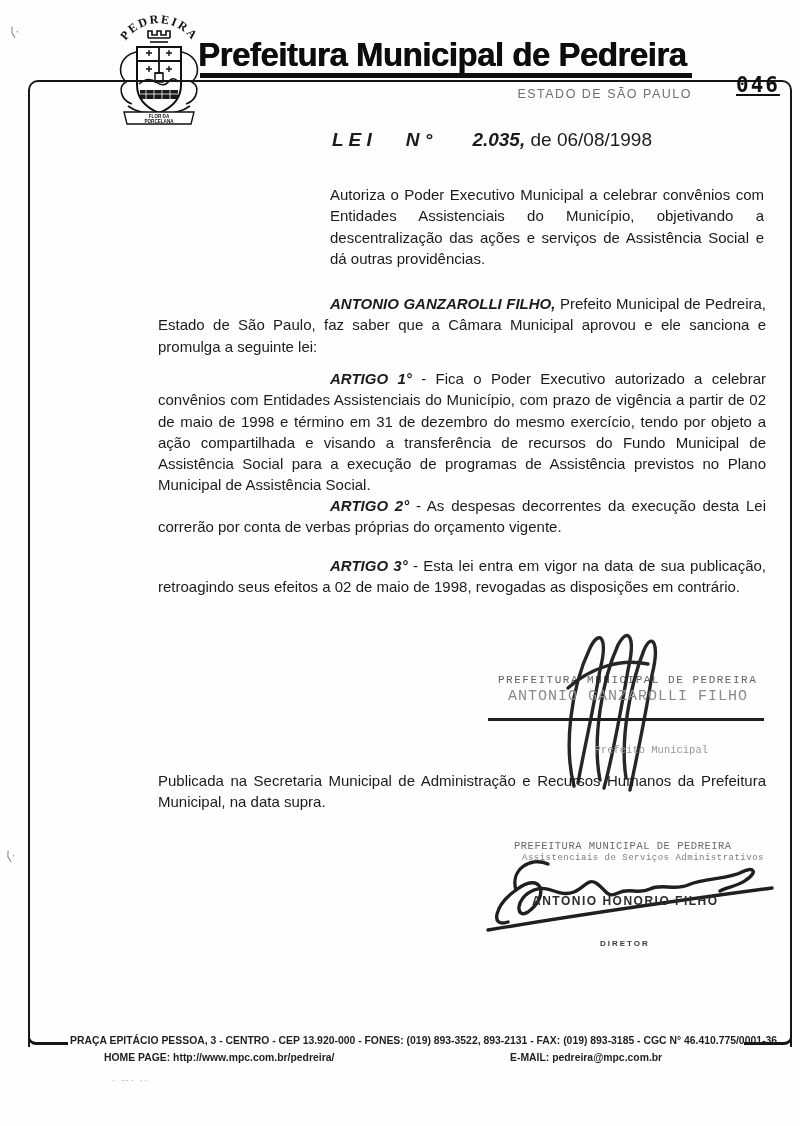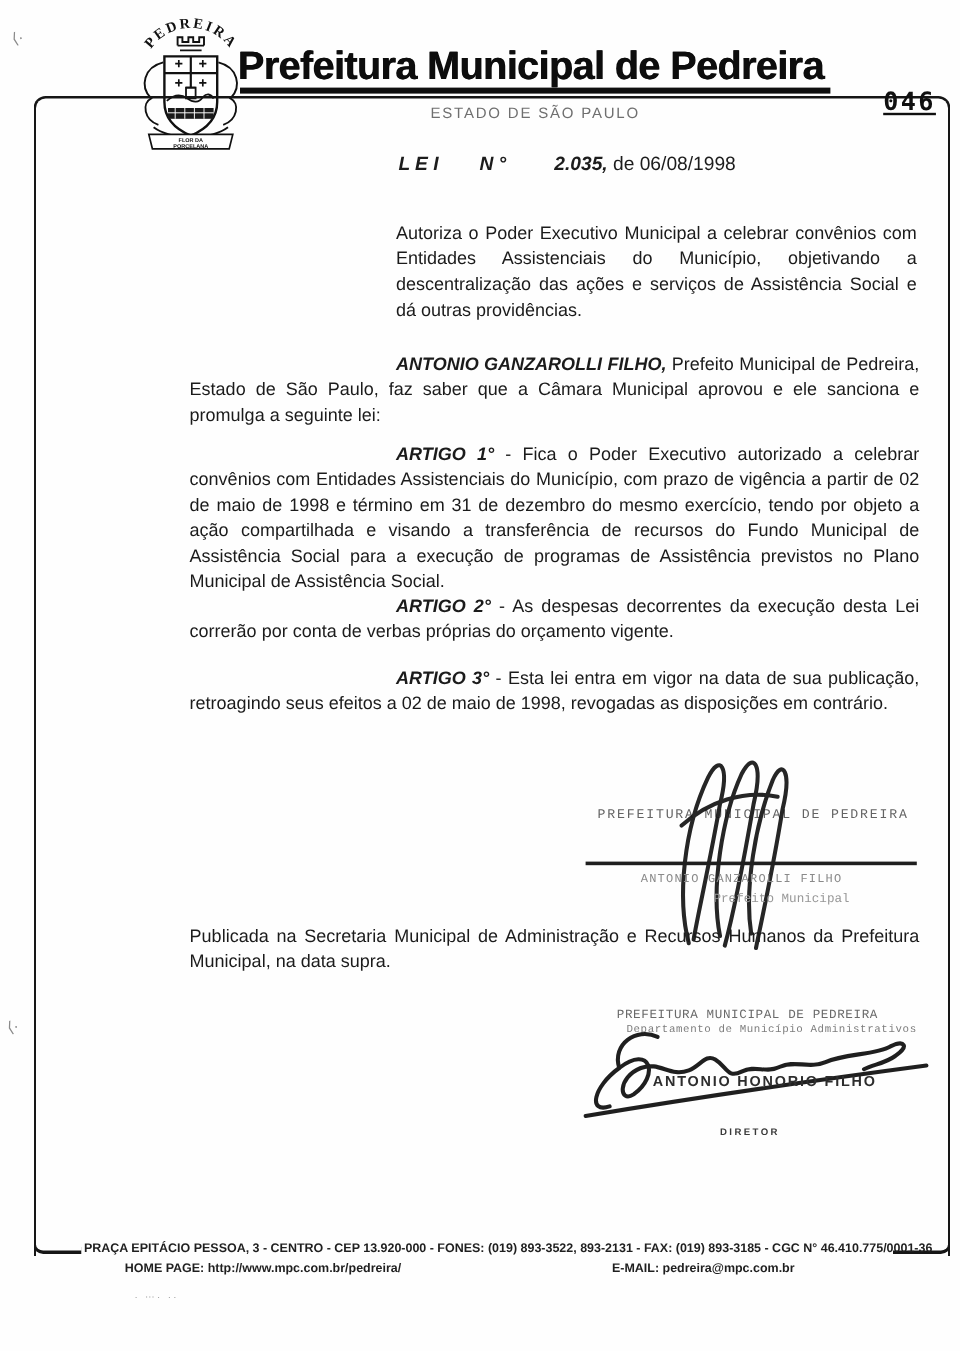--- a/index.html
+++ b/index.html
@@ -10,66 +10,66 @@
   }
   .abs{position:absolute;}
   
   #doc-title{
     left:198px;top:36px;width:500px;
     font-size:33px;font-weight:bold;letter-spacing:-0.5px;color:#0d0d0d;
     text-shadow:0.6px 0 0 #0d0d0d;white-space:nowrap;
   }
   #title-rule{left:200px;top:73px;width:492px;height:5px;background:#0f0f0f;}
   #estado{
-    left:200px;top:87px;width:492px;text-align:center;
+    left:200px;top:87px;width:492px;text-align:right;
     font-size:12.5px;letter-spacing:1.5px;color:#6f6f6f;
   }
   #page-frame{
     left:28px;top:80px;width:760px;height:965px;
     border:2px solid #161616;border-bottom:none;
     border-radius:10px 10px 0 0;
   }
   .frame-corner{height:18px;border-bottom:3px solid #161616;}
   #frame-corner-left{left:28px;top:1024px;width:38px;border-left:2px solid #161616;border-bottom-left-radius:8px;}
   #frame-corner-right{left:744px;top:1024px;width:46px;border-right:2px solid #161616;border-bottom-right-radius:8px;}
   #stamp-number{
     left:736px;top:73px;width:52px;
     font-size:21px;font-weight:bold;letter-spacing:2px;color:#101010;
     font-family:"DejaVu Sans Mono","Liberation Mono",monospace;
     text-decoration:underline;
   }
   .pen-mark{color:#8a8a8a;font-size:13px;transform:rotate(-15deg);}
   
   .bodytext{font-size:15px;line-height:21.3px;text-align:justify;color:#1b1b1b;}
   .bi{font-weight:bold;font-style:italic;}
-  #lei-heading{left:332px;top:129px;font-size:16px;white-space:nowrap;}
+  #lei-heading{left:332px;top:129px;font-size:19px;white-space:nowrap;}
   #lei-heading .gap1{display:inline-block;width:34px;}
   #lei-heading .gap2{display:inline-block;width:40px;}
   #block-ementa{left:330px;top:184px;width:434px;}
   #block-preamble{left:158px;top:293px;width:608px;text-indent:172px;}
   #block-art1{left:158px;top:368px;width:608px;text-indent:172px;}
   #block-art2{left:158px;top:495px;width:608px;text-indent:172px;}
   #block-art3{left:158px;top:555px;width:608px;text-indent:172px;}
   #dateline{left:330px;top:626px;font-size:15px;}
   #block-publication{left:158px;top:770px;width:608px;}
   
   .stamp{
     font-family:"Liberation Mono",monospace;color:#6e6e6e;white-space:nowrap;
   }
   #sig1-stamp{left:498px;top:674px;font-size:11px;letter-spacing:1.5px;color:#636363;}
   #sig1-line{left:488px;top:718px;width:276px;height:2.5px;background:#1f1f1f;}
-  #sig1-name{left:488px;top:728px;width:260px;text-align:center;
-    font-family:"Liberation Mono",monospace;font-size:10px;letter-spacing:1px;color:#8a8a8a;white-space:nowrap;}
+  #sig1-name{left:488px;top:688px;width:260px;text-align:right;
+    font-family:"Liberation Mono",monospace;font-size:15px;letter-spacing:1px;color:#8a8a8a;white-space:nowrap;}
   #sig1-role{left:488px;top:744px;width:220px;text-align:right;
     font-family:"Liberation Mono",monospace;font-size:10.5px;color:#979797;white-space:nowrap;}
   #sig1-scribble{left:540px;top:628px;}
   #sig2-stamp1{left:514px;top:840px;font-size:10.5px;letter-spacing:0.5px;color:#6a6a6a;}
   #sig2-stamp2{left:522px;top:853px;font-size:9px;letter-spacing:0.5px;color:#7d7d7d;}
   #sig2-scribble{left:486px;top:850px;}
-  #sig2-name{left:544px;top:894px;font-size:12px;font-weight:bold;letter-spacing:1.5px;color:#2d2d2d;white-space:nowrap;}
+  #sig2-name{left:532px;top:894px;font-size:12px;font-weight:bold;letter-spacing:1.5px;color:#2d2d2d;white-space:nowrap;}
   #sig2-role{left:600px;top:910px;font-size:8px;font-weight:bold;letter-spacing:2px;color:#3a3a3a;margin-top:29px;}
   
   .footer-text{font-size:10.4px;font-weight:bold;color:#1f1f1f;white-space:nowrap;}
   #footer-line1{left:70px;top:1035px;width:678px;text-align:center;}
   #footer-homepage{left:104px;top:1052px;}
   #footer-email{left:510px;top:1052px;}
   #footer-noise{left:112px;top:1076px;font-size:8px;color:#9a9a9a;letter-spacing:2px;}
   svg{display:block;}
 </style>
 </head>
@@ -173,21 +173,21 @@
       </g>
     </svg>
   </div>
   <div id="sig1-line" class="abs"></div>
   <div id="sig1-name" class="abs">ANTONIO GANZAROLLI FILHO</div>
   <div id="sig1-role" class="abs">Prefeito Municipal</div>
 
   <div id="block-publication" class="abs bodytext">Publicada na Secretaria Municipal de Administração e Recursos Humanos da Prefeitura Municipal, na data supra.</div>
 
   <div id="sig2-stamp1" class="abs stamp">PREFEITURA MUNICIPAL DE PEDREIRA</div>
-  <div id="sig2-stamp2" class="abs stamp">Departamento de Município Administrativos</div>
+  <div id="sig2-stamp2" class="abs stamp">Assistenciais de Serviços Administrativos</div>
   <div class="abs" id="sig2-scribble">
     <svg width="295" height="85" viewBox="0 0 295 85">
       <g stroke="#141414" stroke-width="3.4" fill="none" stroke-linecap="round" opacity="0.95">
         <path d="M22,72 C4,78 8,56 30,40 C56,20 64,46 42,62 C30,70 28,48 48,40 C64,34 72,48 88,42 C98,38 102,28 110,33 C120,39 120,49 132,43 C144,37 152,45 164,39 C176,33 188,41 202,35 C218,28 244,29 256,22 C268,16 272,22 260,30 C252,36 242,37 234,41"></path>
         <path d="M2,80 C62,70 180,52 286,38"></path>
         <path d="M30,40 C24,20 44,6 62,14"></path>
       </g>
     </svg>
   </div>
   <div id="sig2-name" class="abs">ANTONIO HONORIO FILHO</div>

